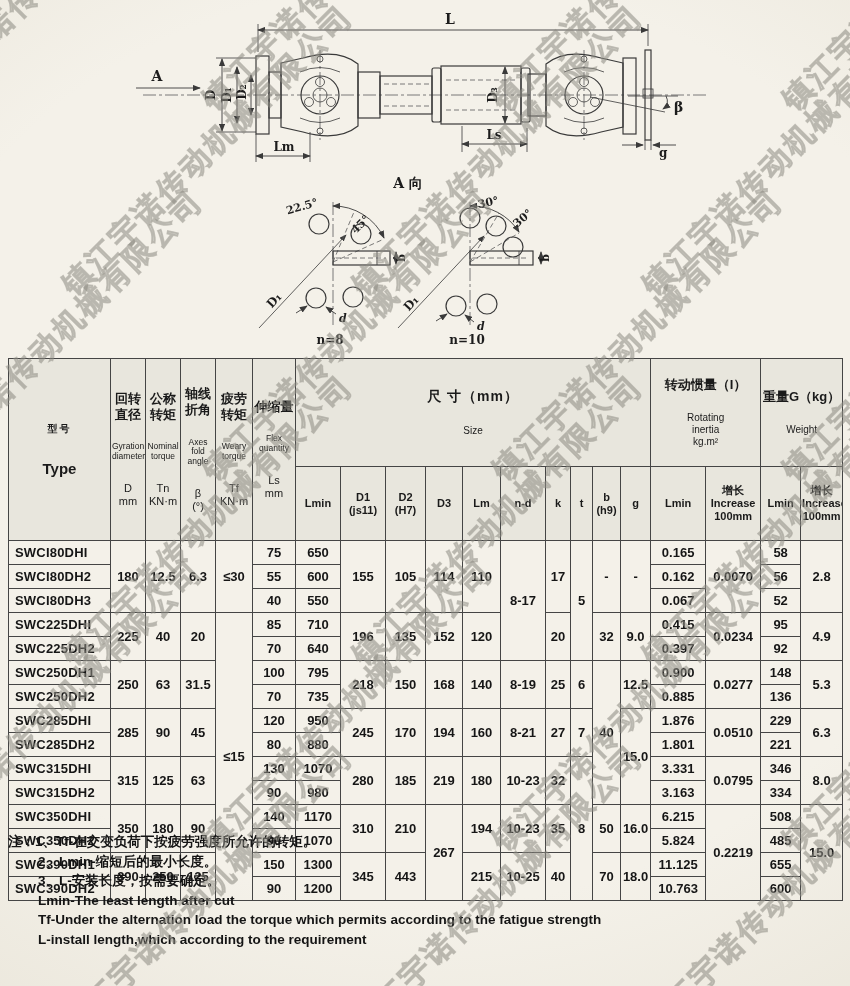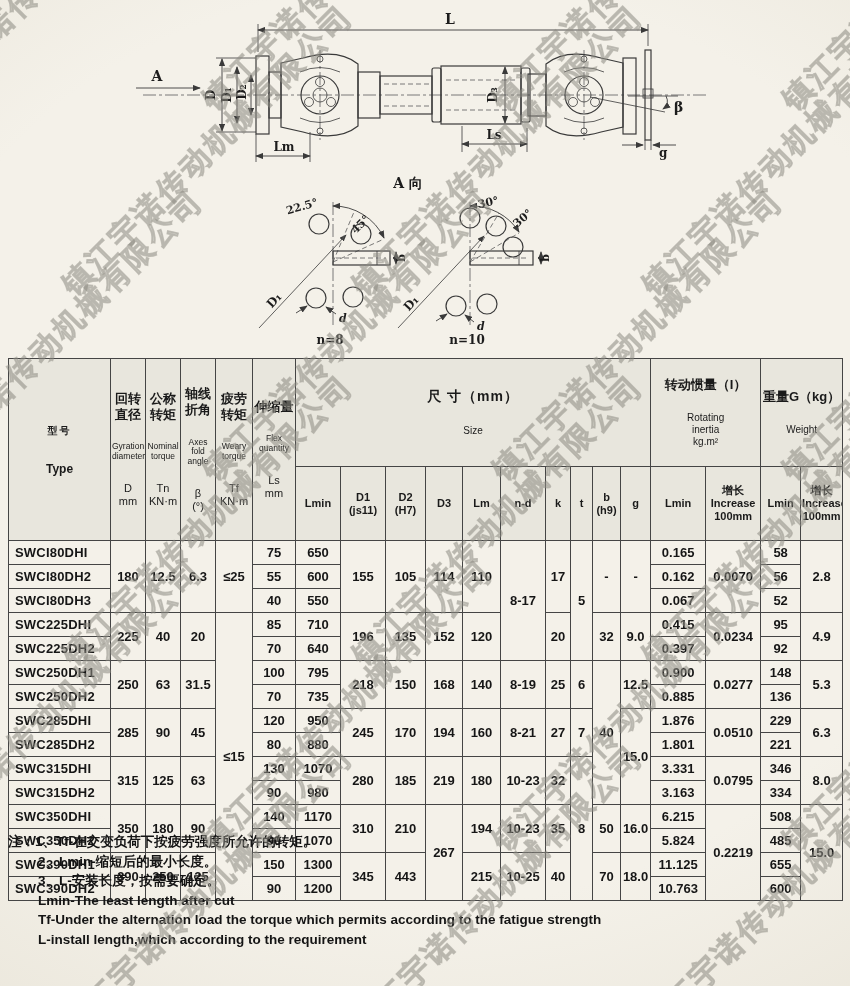--- a/index.html
+++ b/index.html
@@ -33,21 +33,21 @@
     vertical-align:middle; white-space:pre-line; overflow:hidden;}
   .spec thead th{background:rgba(90,85,70,0.07); font-weight:bold;}
   .spec thead tr.h1{height:64px;}
   .spec thead tr.h2{height:74px;}
   .spec tbody tr{height:24px;}
   .spec td{font-size:13px; font-weight:bold; color:#161616;}
   .spec td.model{text-align:left; padding-left:6px; letter-spacing:0.2px;}
   .zh{font-size:13px; font-weight:bold; line-height:1.25;}
   .zh-big{font-size:10px; font-weight:bold; letter-spacing:2px;}
   .en{font-size:8.5px; font-weight:normal; line-height:1.15; margin-top:1px;}
-  .en2{font-size:12px; font-weight:bold; margin-top:6px;}
+  .en2{font-size:15px; font-weight:bold; margin-top:6px;}
   .sym{font-size:11px; font-weight:normal; line-height:1.2; margin-top:2px;}
   .grp-zh{font-size:14px; font-weight:bold; letter-spacing:1px;}
   .grp-en{font-size:10px; font-weight:normal; line-height:1.2; margin-top:1px;}
   .sub{font-size:11px; font-weight:normal; line-height:1.2;}
   
   .notes{position:absolute; left:8px; top:815px; width:760px; z-index:3;margin-top:17px;}
   .notes div{font-size:13.5px; font-weight:bold; line-height:19.5px; color:#141414;}
   .notes .ind{margin-left:30px;}
 </style>
 </head>
@@ -329,21 +329,21 @@
 Increase
 100mm</th>
         </tr>
     </thead>
     <tbody id="spec-body">
         <tr>
           <td class="model">SWCI80DHI</td>
           <td rowspan="3">180</td>
           <td rowspan="3">12.5</td>
           <td rowspan="3">6.3</td>
-          <td rowspan="3">≤25</td>
+          <td rowspan="3">≤30</td>
           <td>75</td>
           <td>650</td>
           <td rowspan="3">155</td>
           <td rowspan="3">105</td>
           <td rowspan="3">114</td>
           <td rowspan="3">110</td>
           <td rowspan="5">8-17</td>
           <td rowspan="3">17</td>
           <td rowspan="5">5</td>
           <td rowspan="3">-</td>

